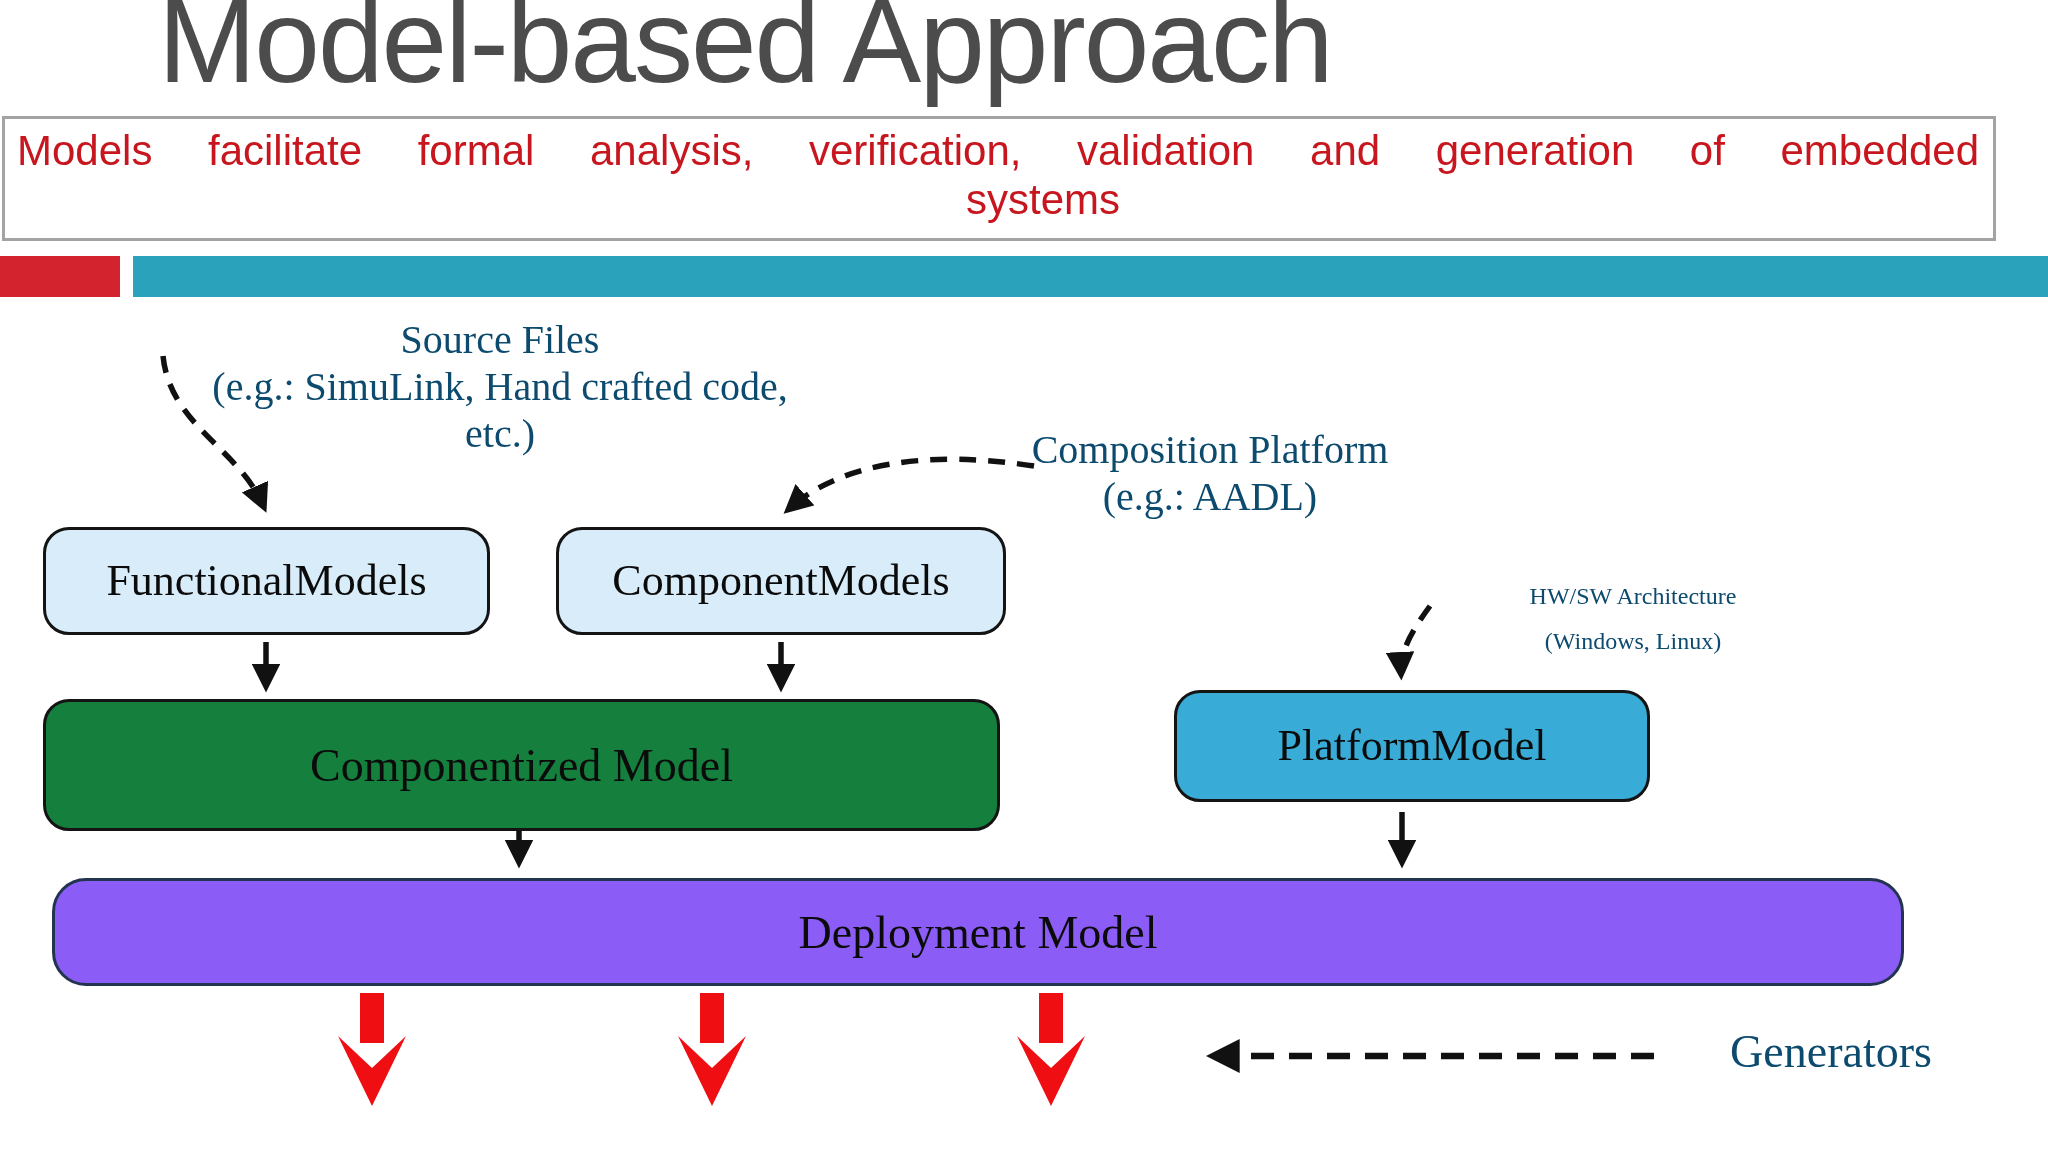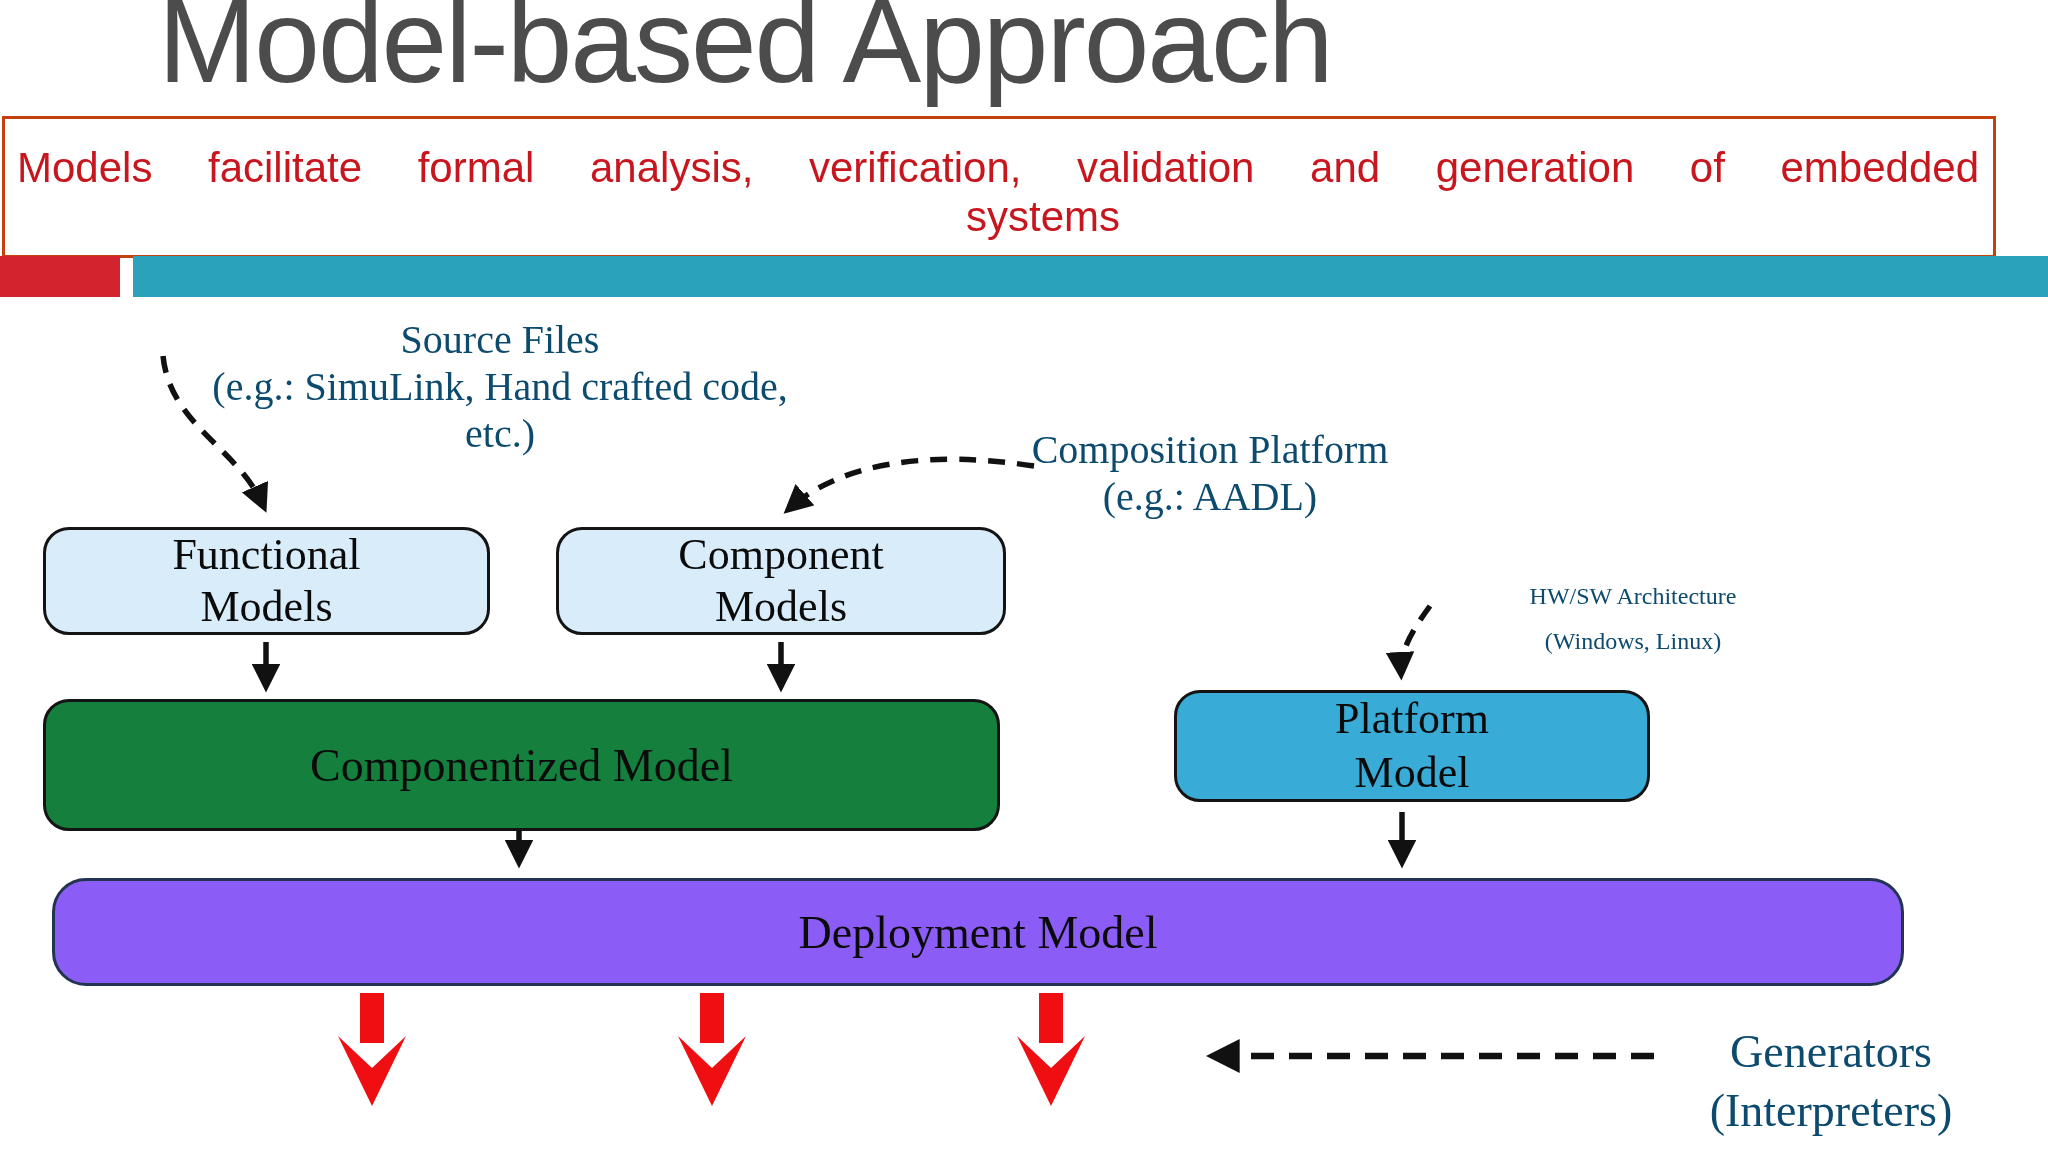--- a/index.html
+++ b/index.html
@@ -12,24 +12,24 @@
   }
   
   .title{
     position:absolute;left:158px;top:-20px;
     font-family:"Liberation Sans", sans-serif;
     font-size:118px;line-height:1.05;font-weight:400;
     letter-spacing:-2px;color:#4c4c4c;white-space:nowrap;
   }
   .key-box{
     position:absolute;left:2px;top:116px;width:1988px;height:112px;
-    border:3px solid #c2410c;background:#ffffff;
+    border:3px solid #a3a3a3;background:#ffffff;
     font-family:"Liberation Sans", sans-serif;
     color:#c8161f;font-size:42px;line-height:49px;
-    padding-top:24px;box-sizing:content-box;
+    padding-top:7px;box-sizing:content-box;
   }
   .key-line1{
     text-align:justify;text-align-last:justify;
     padding:0 14px 0 12px;white-space:normal;
   }
   .key-line2{padding-left:88px;text-align:center;}
   .bar{position:absolute;top:256px;height:41px;}
   .bar-red{left:0;width:120px;background:#d2232e;}
   .bar-teal{left:133px;width:1915px;background:#2ba2bc;}
   
@@ -38,21 +38,21 @@
     font-family:"Liberation Serif", serif;
   }
   .lab-source{left:175px;top:316px;width:650px;font-size:40px;line-height:47px;}
   .lab-composition{left:990px;top:426px;width:440px;font-size:40px;line-height:47px;}
   .lab-hwsw{left:1423px;top:574px;width:420px;font-size:24px;line-height:45px;}
   .lab-generators{left:1656px;top:1022px;width:350px;font-size:46px;line-height:59px;}
   
   .node{
     position:absolute;box-sizing:border-box;
     border:3px solid #141414;border-radius:26px;
-    display:flex;flex-direction:column;align-items:center;justify-content:center;
+    display:flex;flex-direction:row;align-items:center;justify-content:center;
     text-align:center;color:#0b0b0b;
     font-family:"Liberation Serif", serif;
   }
   .node-functional{left:43px;top:527px;width:447px;height:108px;background:#d8ecf9;font-size:44px;line-height:52px;}
   .node-component{left:556px;top:527px;width:450px;height:108px;background:#d8ecf9;font-size:44px;line-height:52px;}
   .node-componentized{left:43px;top:699px;width:957px;height:132px;background:#15803d;font-size:46px;}
   .node-platform{left:1164px;top:690px;width:476px;height:112px;background:#39abd7;font-size:44px;line-height:54px;margin-left:10px;}
   .node-deployment{left:52px;top:878px;width:1852px;height:108px;background:#8b5cf6;border-color:#233450;border-radius:34px;font-size:46px;}
   
   .overlay{position:absolute;left:0;top:0;width:2048px;height:1152px;pointer-events:none;}
@@ -116,21 +116,20 @@
     <div>(e.g.: AADL)</div>
   </div>
 
   <div class="label lab-hwsw">
     <div>HW/SW Architecture</div>
     <div>(Windows, Linux)</div>
   </div>
 
   <div class="label lab-generators">
     <div>Generators</div>
-    <div>(Interpreters)</div>
   </div>
 
   <div class="node node-functional">
     <div>Functional</div>
     <div>Models</div>
   </div>
 
   <div class="node node-component">
     <div>Component</div>
     <div>Models</div>

